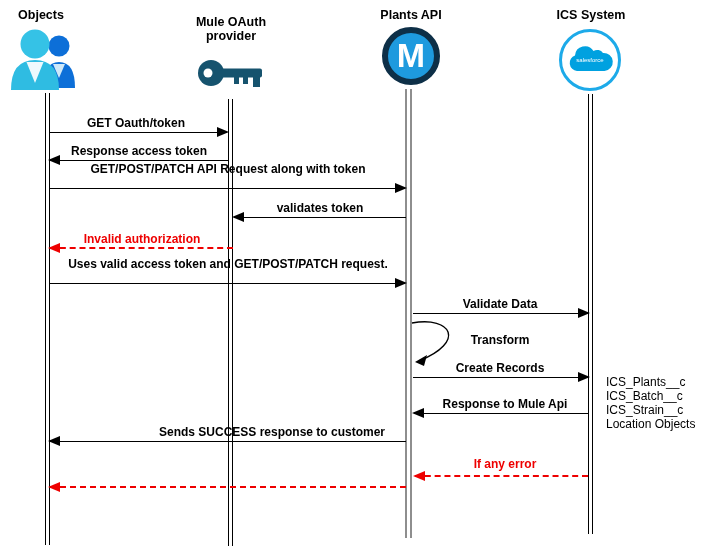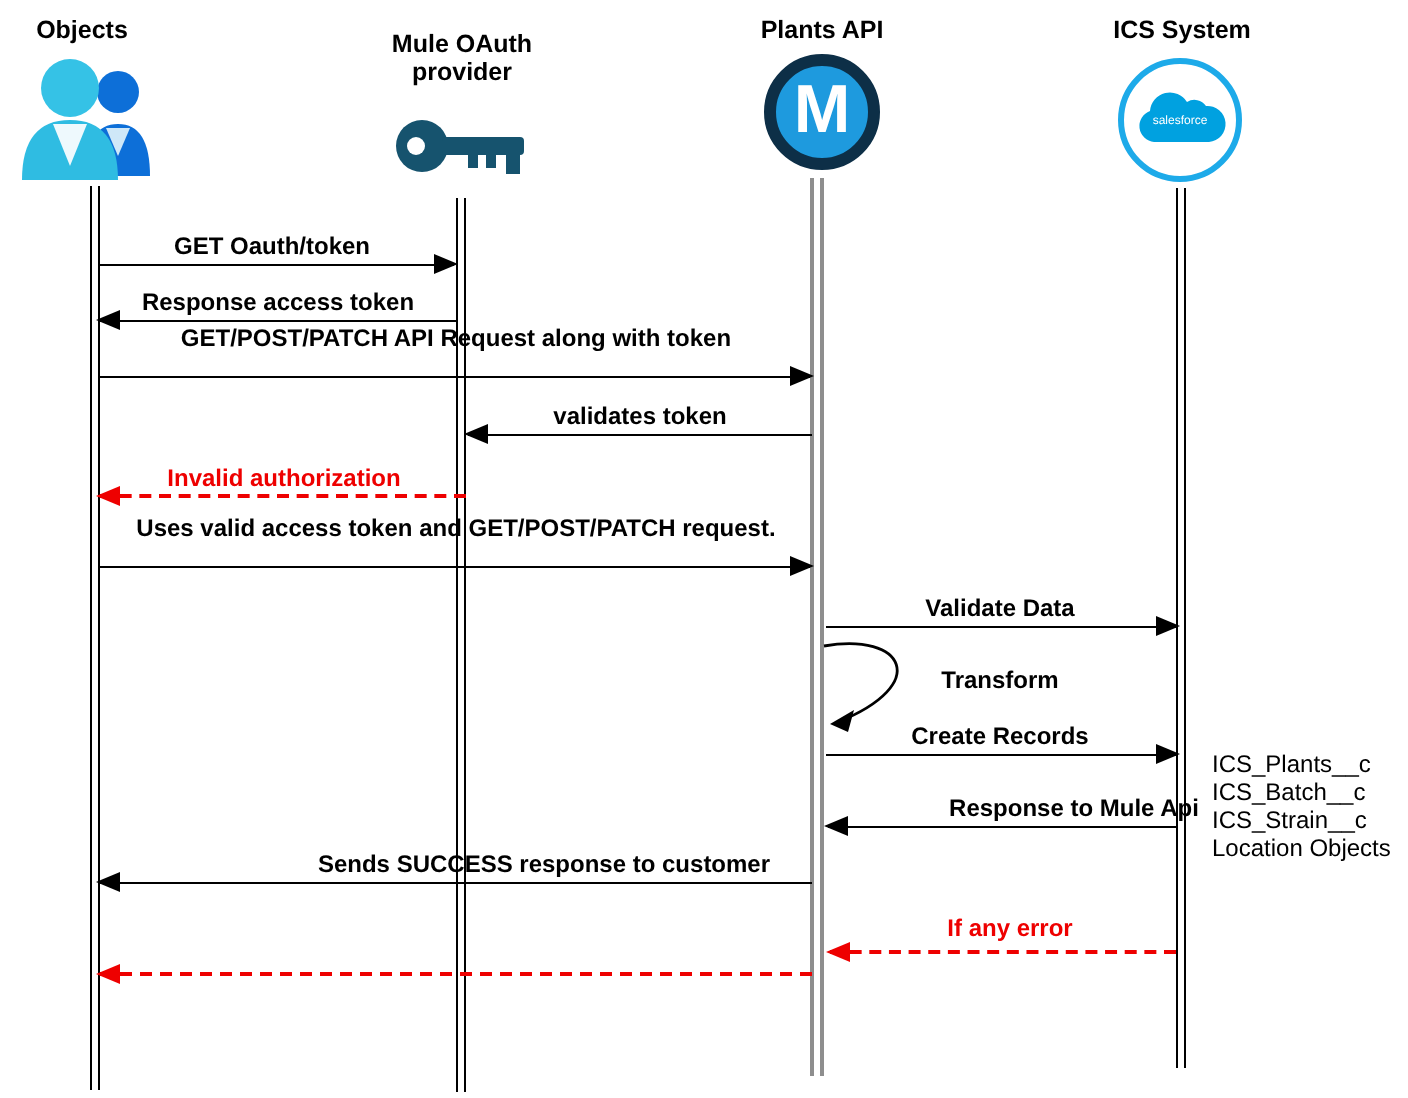--- a/index.html
+++ b/index.html
@@ -126,21 +126,21 @@
   <div class="lbl" style="left:500px;top:362px;">Create Records</div>
   <div class="arr r" style="left:413px;top:377px;width:175px;"></div>
 
   <div class="ics-note" style="left:606px;top:331px;margin-top:44px;">
     <div>ICS_Plants__c</div>
     <div>ICS_Batch__c</div>
     <div>ICS_Strain__c</div>
     <div>Location Objects</div>
   </div>
 
-  <div class="lbl" style="left:505px;top:398px;margin-left:32px;">Response to Mule Api</div>
+  <div class="lbl" style="left:505px;top:398px;">Response to Mule Api</div>
   <div class="arr l" style="left:414px;top:413px;width:174px;"></div>
 
   <div class="lbl" style="left:272px;top:426px;">Sends SUCCESS response to customer</div>
   <div class="arr l" style="left:50px;top:441px;width:356px;"></div>
 
   <div class="lbl err" style="left:505px;top:458px;">If any error</div>
   <div class="arr l err" style="left:415px;top:475px;width:173px;"></div>
 
   <div class="arr l err" style="left:50px;top:486px;width:356px;"></div>
 

